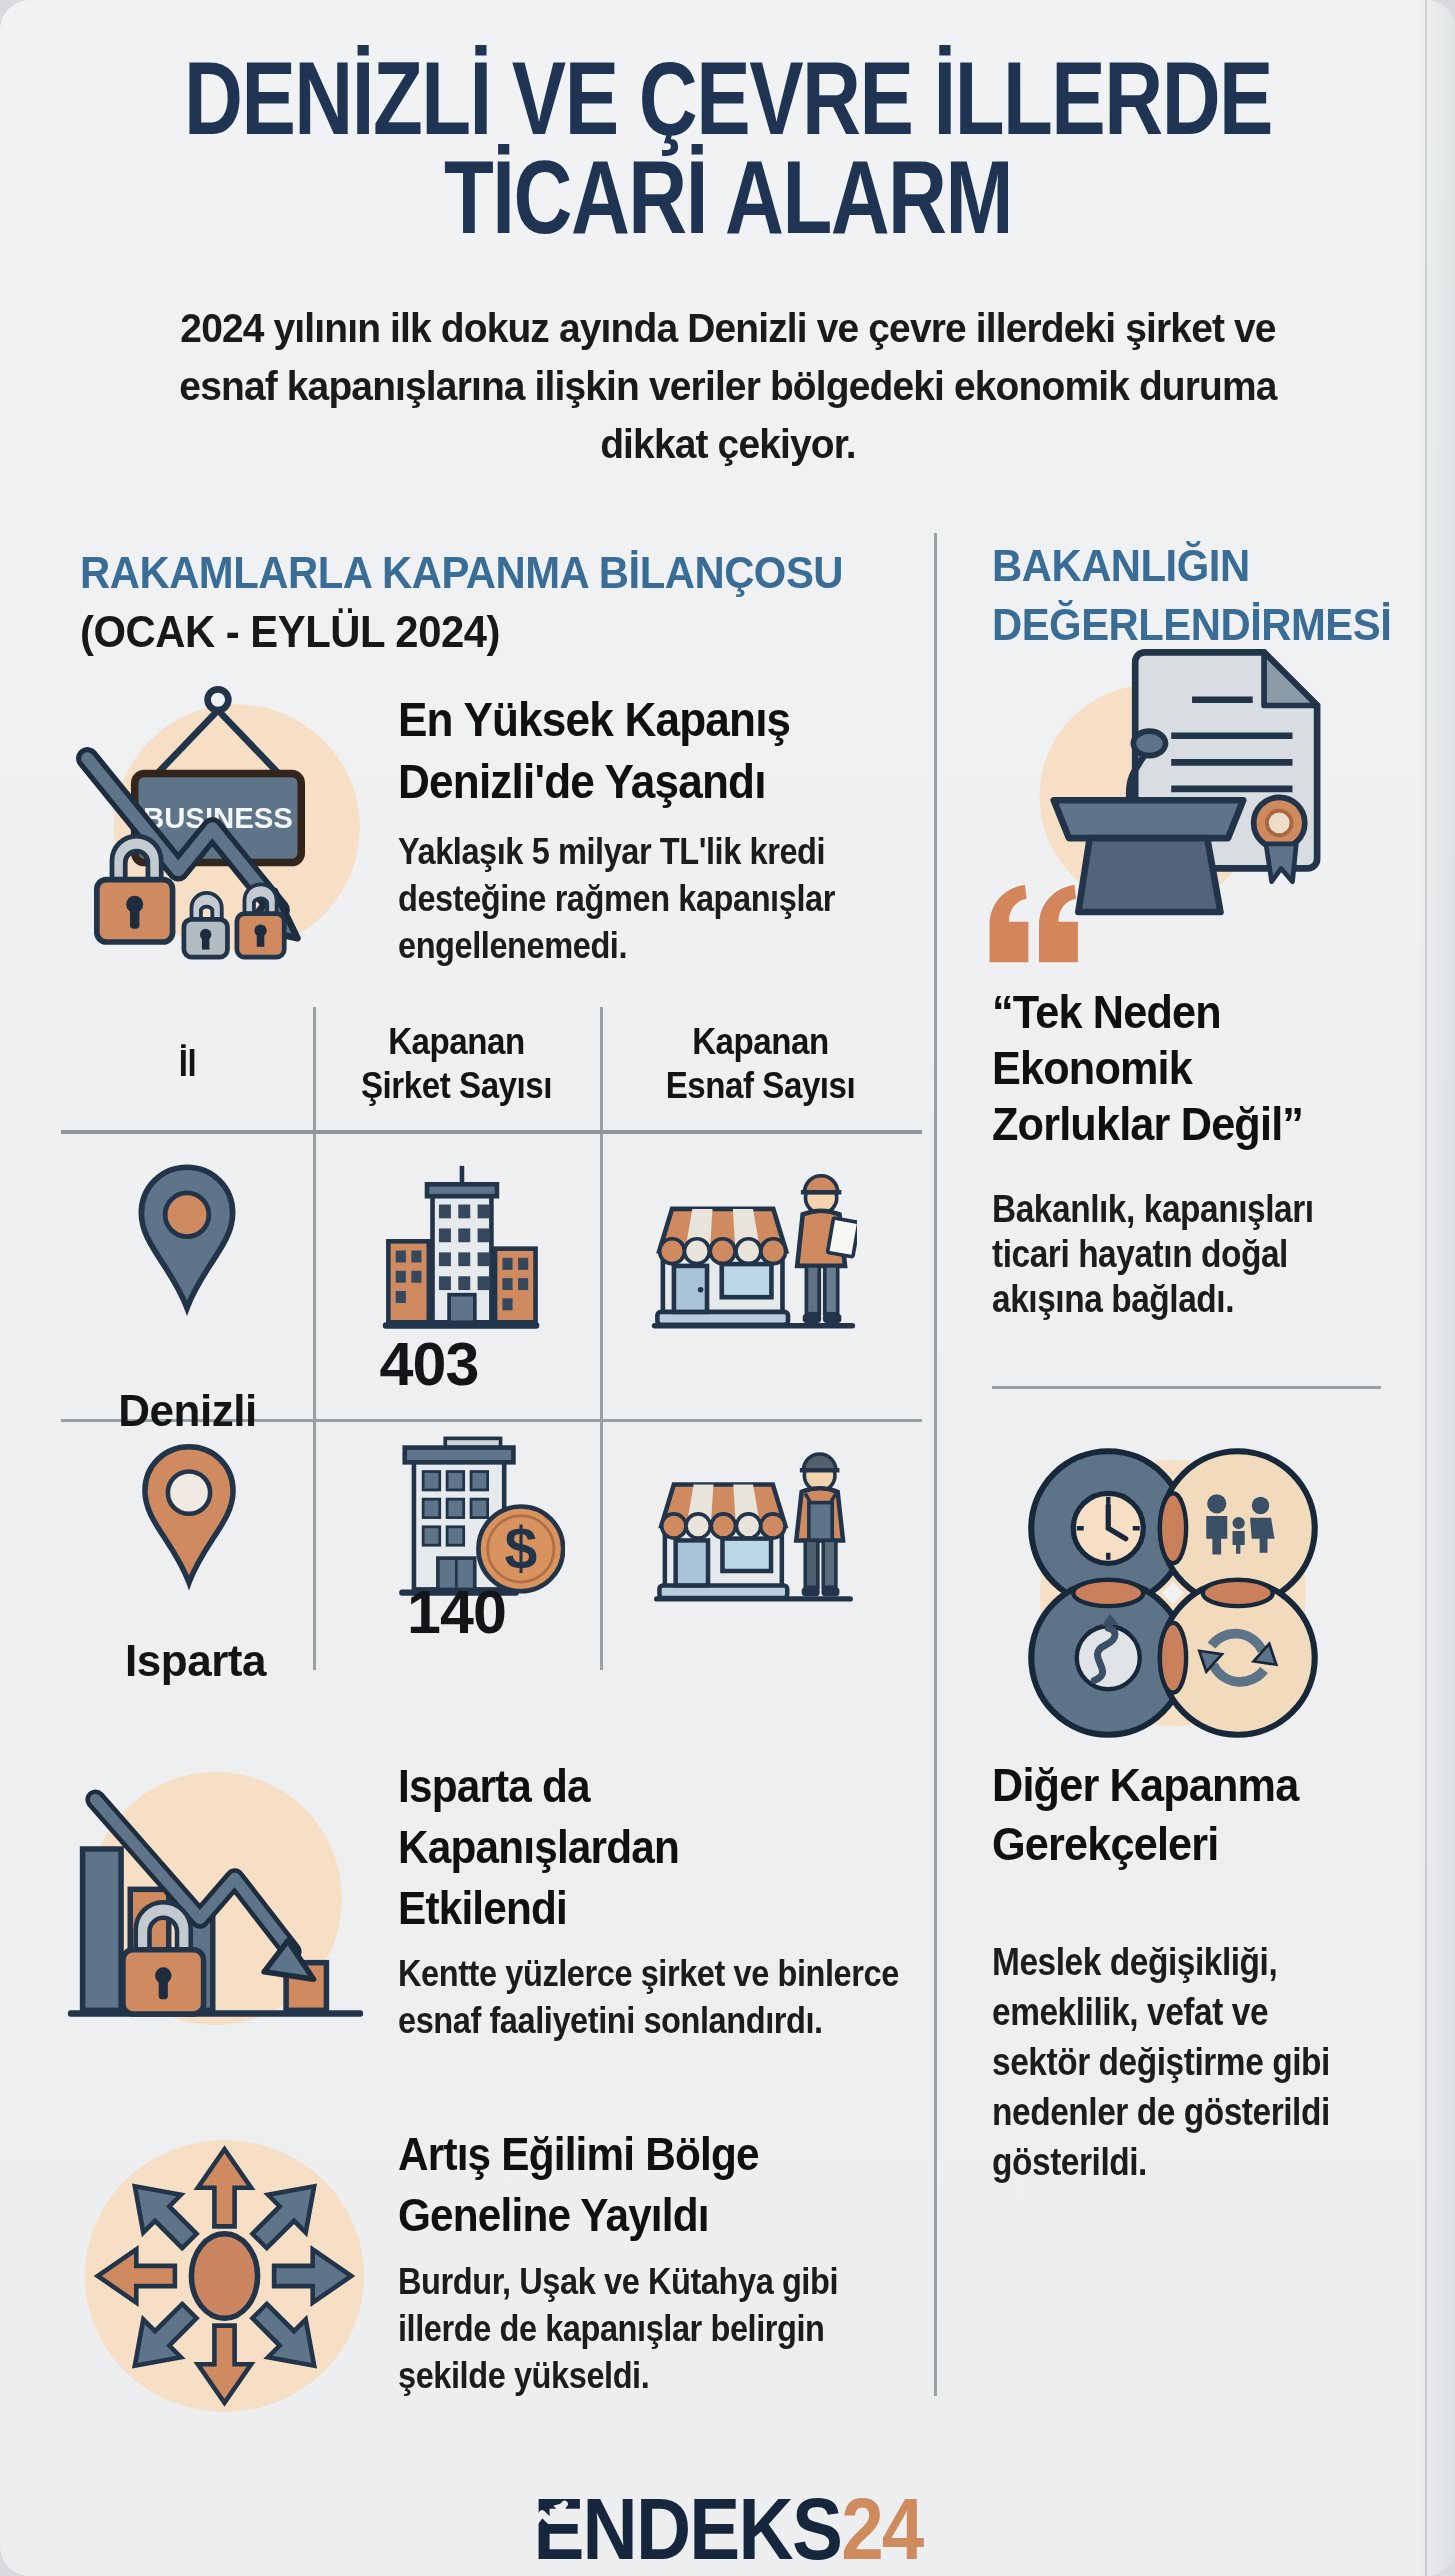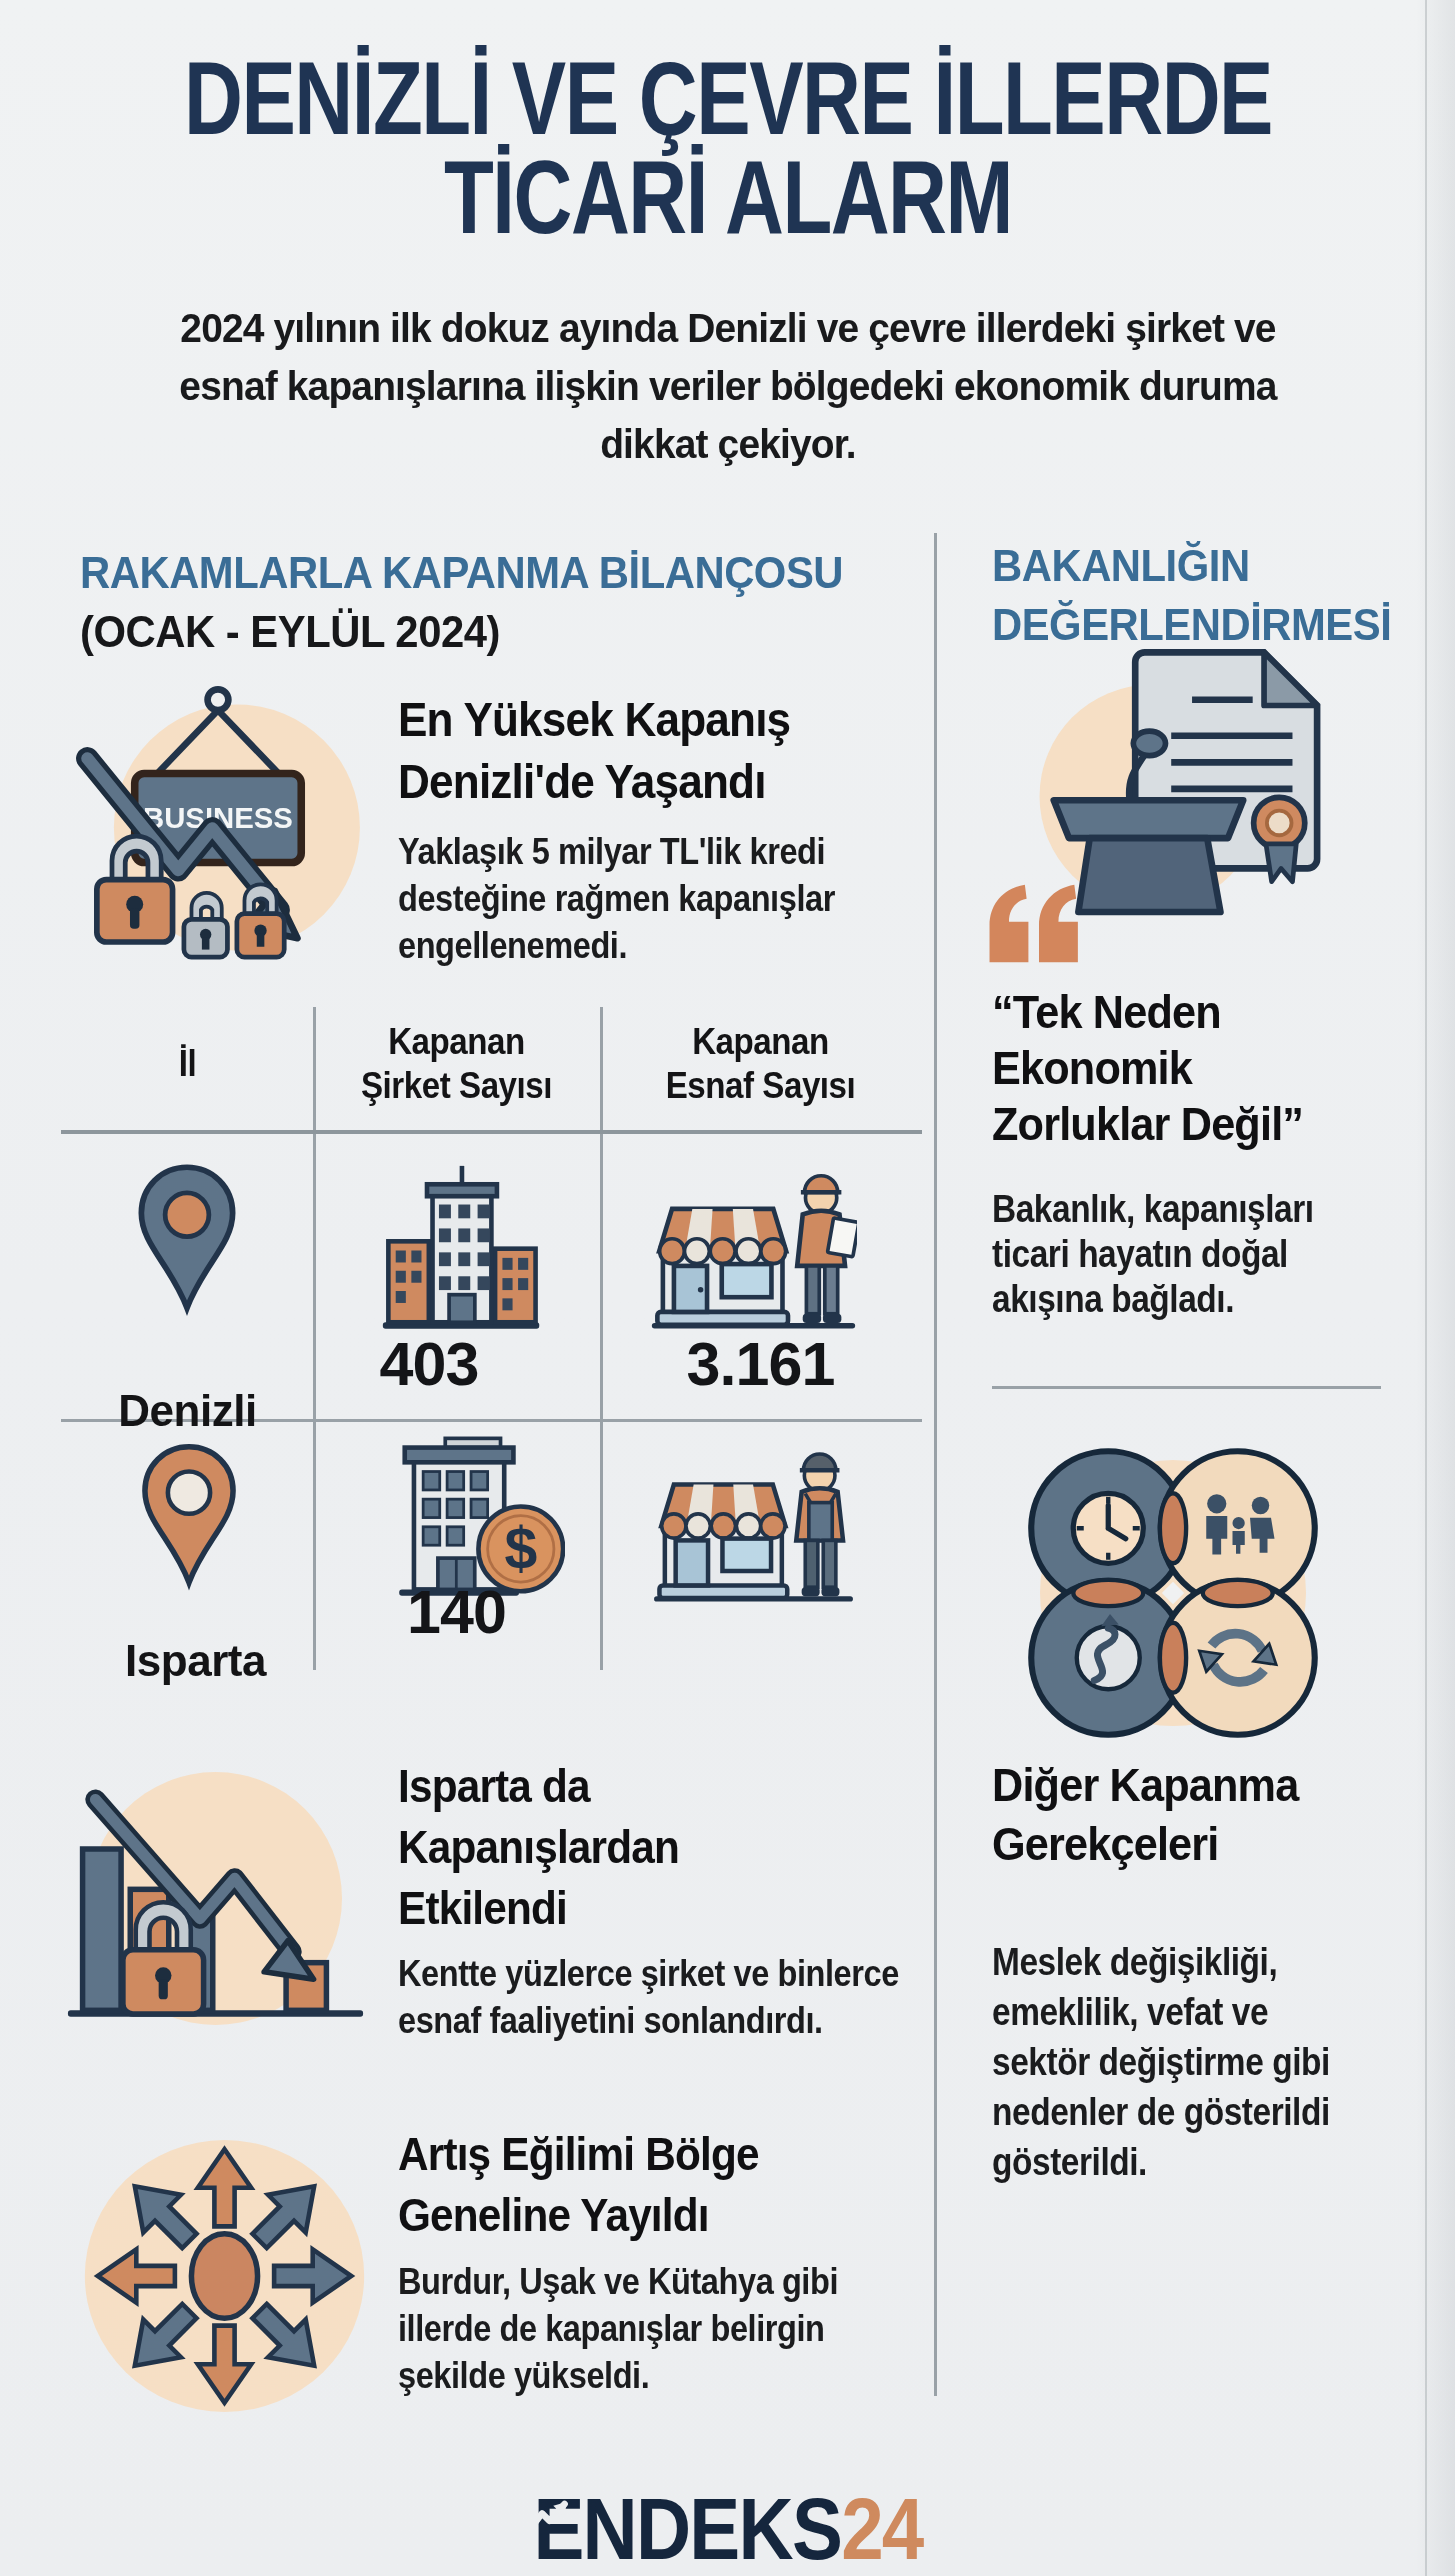--- a/index.html
+++ b/index.html
@@ -1,19 +1,19 @@
 <!DOCTYPE html>
 <html style="font-size:15px"><head>
 <meta charset="utf-8">
 <style>
   html,body{margin:0;padding:0;background:#d8dadd;}
   #page{
     position:relative;width:1456px;height:2576px;margin:0 auto;
     background:linear-gradient(180deg,#f0f2f3 0%,#edeff1 50%,#eceef0 100%);
-    font-family:"Liberation Sans",sans-serif;overflow:hidden;
+    font-family:"Liberation Sans",sans-serif;overflow:hidden;border-radius:30px;
   }
   .abs{position:absolute;}
   .cx{left:0;width:100%;text-align:center;}
   .condL{transform-origin:left top;}
   .condC{transform-origin:center top;}
   .title{color:#1f3453;font-weight:700;font-size:102px;line-height:97px;letter-spacing:-1.9px;transform:scale(0.80,1.02);}
   .subtitle{color:#191a1c;font-weight:700;font-size:41px;line-height:58px;letter-spacing:-0.9px;transform:scaleX(0.95);}
   .secHeadBlue{color:#3a6d96;font-weight:700;font-size:44px;line-height:57px;letter-spacing:-0.5px;transform:scaleX(0.95);}
   .secHeadDark{color:#17181a;font-weight:700;font-size:44px;line-height:57px;letter-spacing:-0.5px;transform:scaleX(0.95);}
   .h2{color:#101012;font-weight:700;font-size:49px;line-height:62px;letter-spacing:-0.9px;transform:scaleX(0.90);}
@@ -175,21 +175,20 @@
       <path d="M166 70 q20 -8 40 0 l6 56 h-52 z" fill="#cf8a60" stroke="#22344a" stroke-width="5"></path>
       <rect x="196" y="76" width="28" height="38" rx="2" fill="#f7f7f4" stroke="#22344a" stroke-width="4" transform="rotate(10 210 95)"></rect>
       <rect x="170" y="126" width="14" height="52" fill="#5f7183" stroke="#22344a" stroke-width="4"></rect>
       <rect x="190" y="126" width="14" height="52" fill="#6b7d90" stroke="#22344a" stroke-width="4"></rect>
       <rect x="166" y="178" width="20" height="10" rx="4" fill="#22344a"></rect>
       <rect x="188" y="178" width="20" height="10" rx="4" fill="#22344a"></rect>
     </svg>
   </div>
   <div class="abs rowlabel" style="left:62px;top:1350px;width:251px;">Denizli</div>
   <div class="abs rownum" style="left:313px;top:1329px;width:232px;">403</div>
-  <div class="abs rownum" style="left:600px;top:1329px;width:321px;">3.161</div>
 
   <div class="abs" style="left:133px;top:1437px;">
     <svg width="112" height="159" viewBox="0 0 122 168">
       <path d="M61 8 C34 8 13 29 13 56 C13 89 44 111 61 156 C78 111 109 89 109 56 C109 29 88 8 61 8 Z" fill="#cf8a60" stroke="#22344a" stroke-width="6"></path>
       <circle cx="61" cy="58" r="23" fill="#efe9e1" stroke="#22344a" stroke-width="5"></circle>
     </svg>
   </div>
   <div class="abs" style="left:390px;top:1431px;">
     <svg width="175" height="175" viewBox="0 0 190 190">
       <rect x="60" y="8" width="60" height="10" fill="#cfd4d8" stroke="#22344a" stroke-width="4"></rect>

